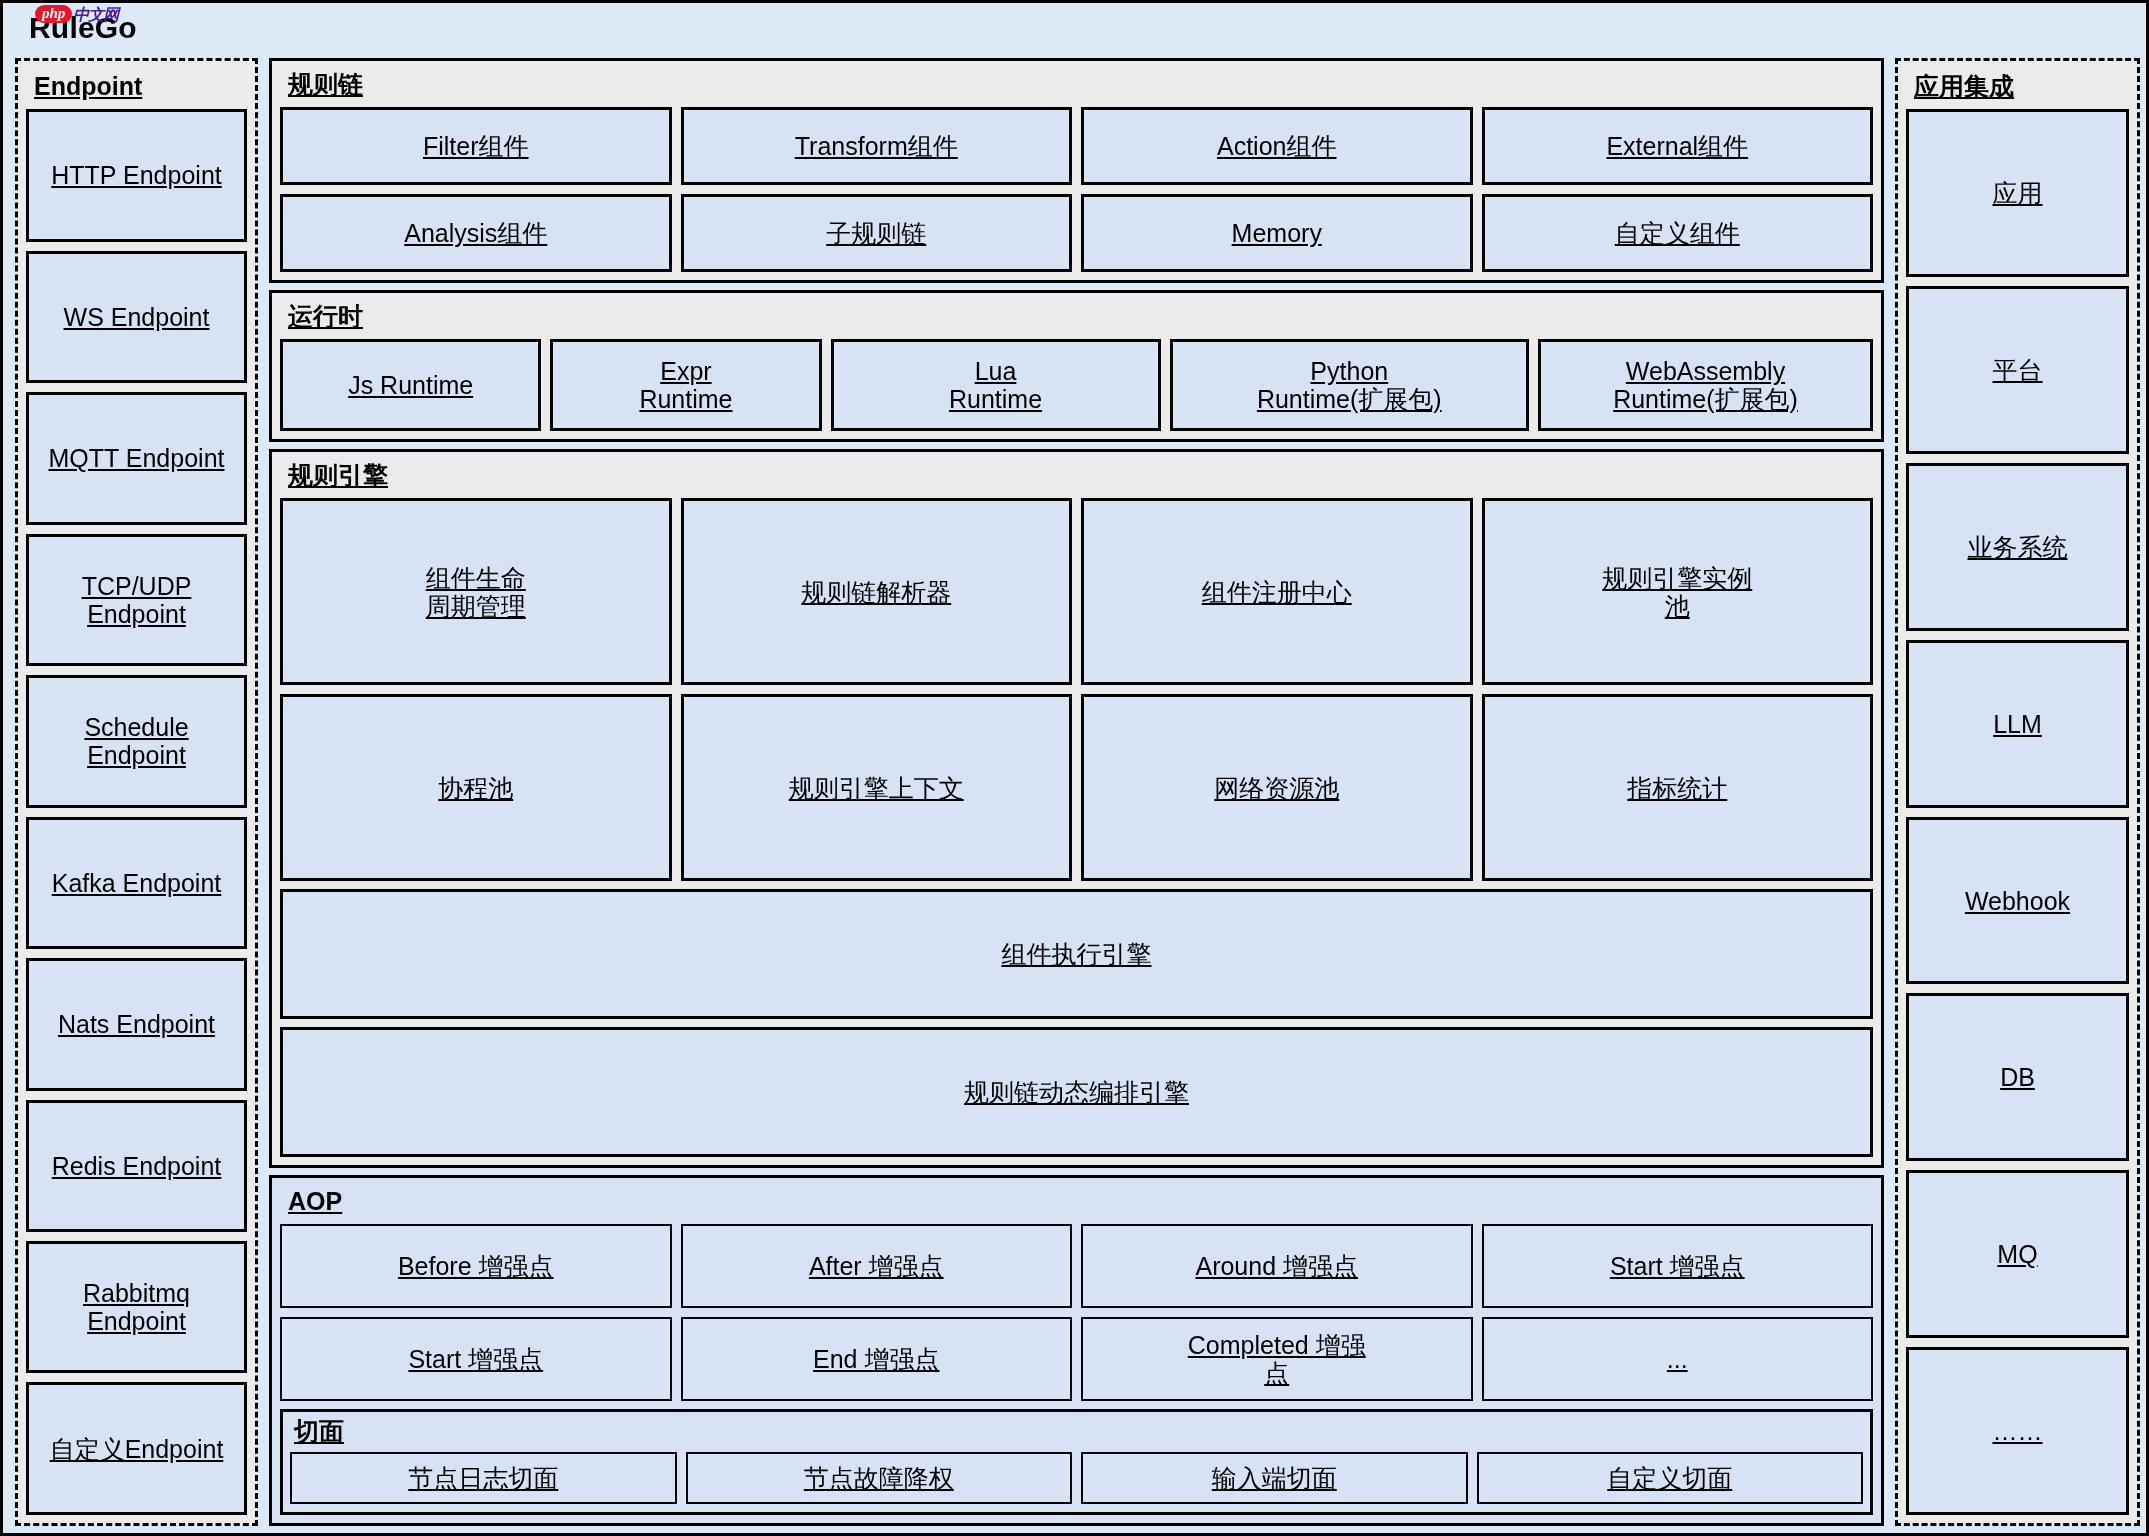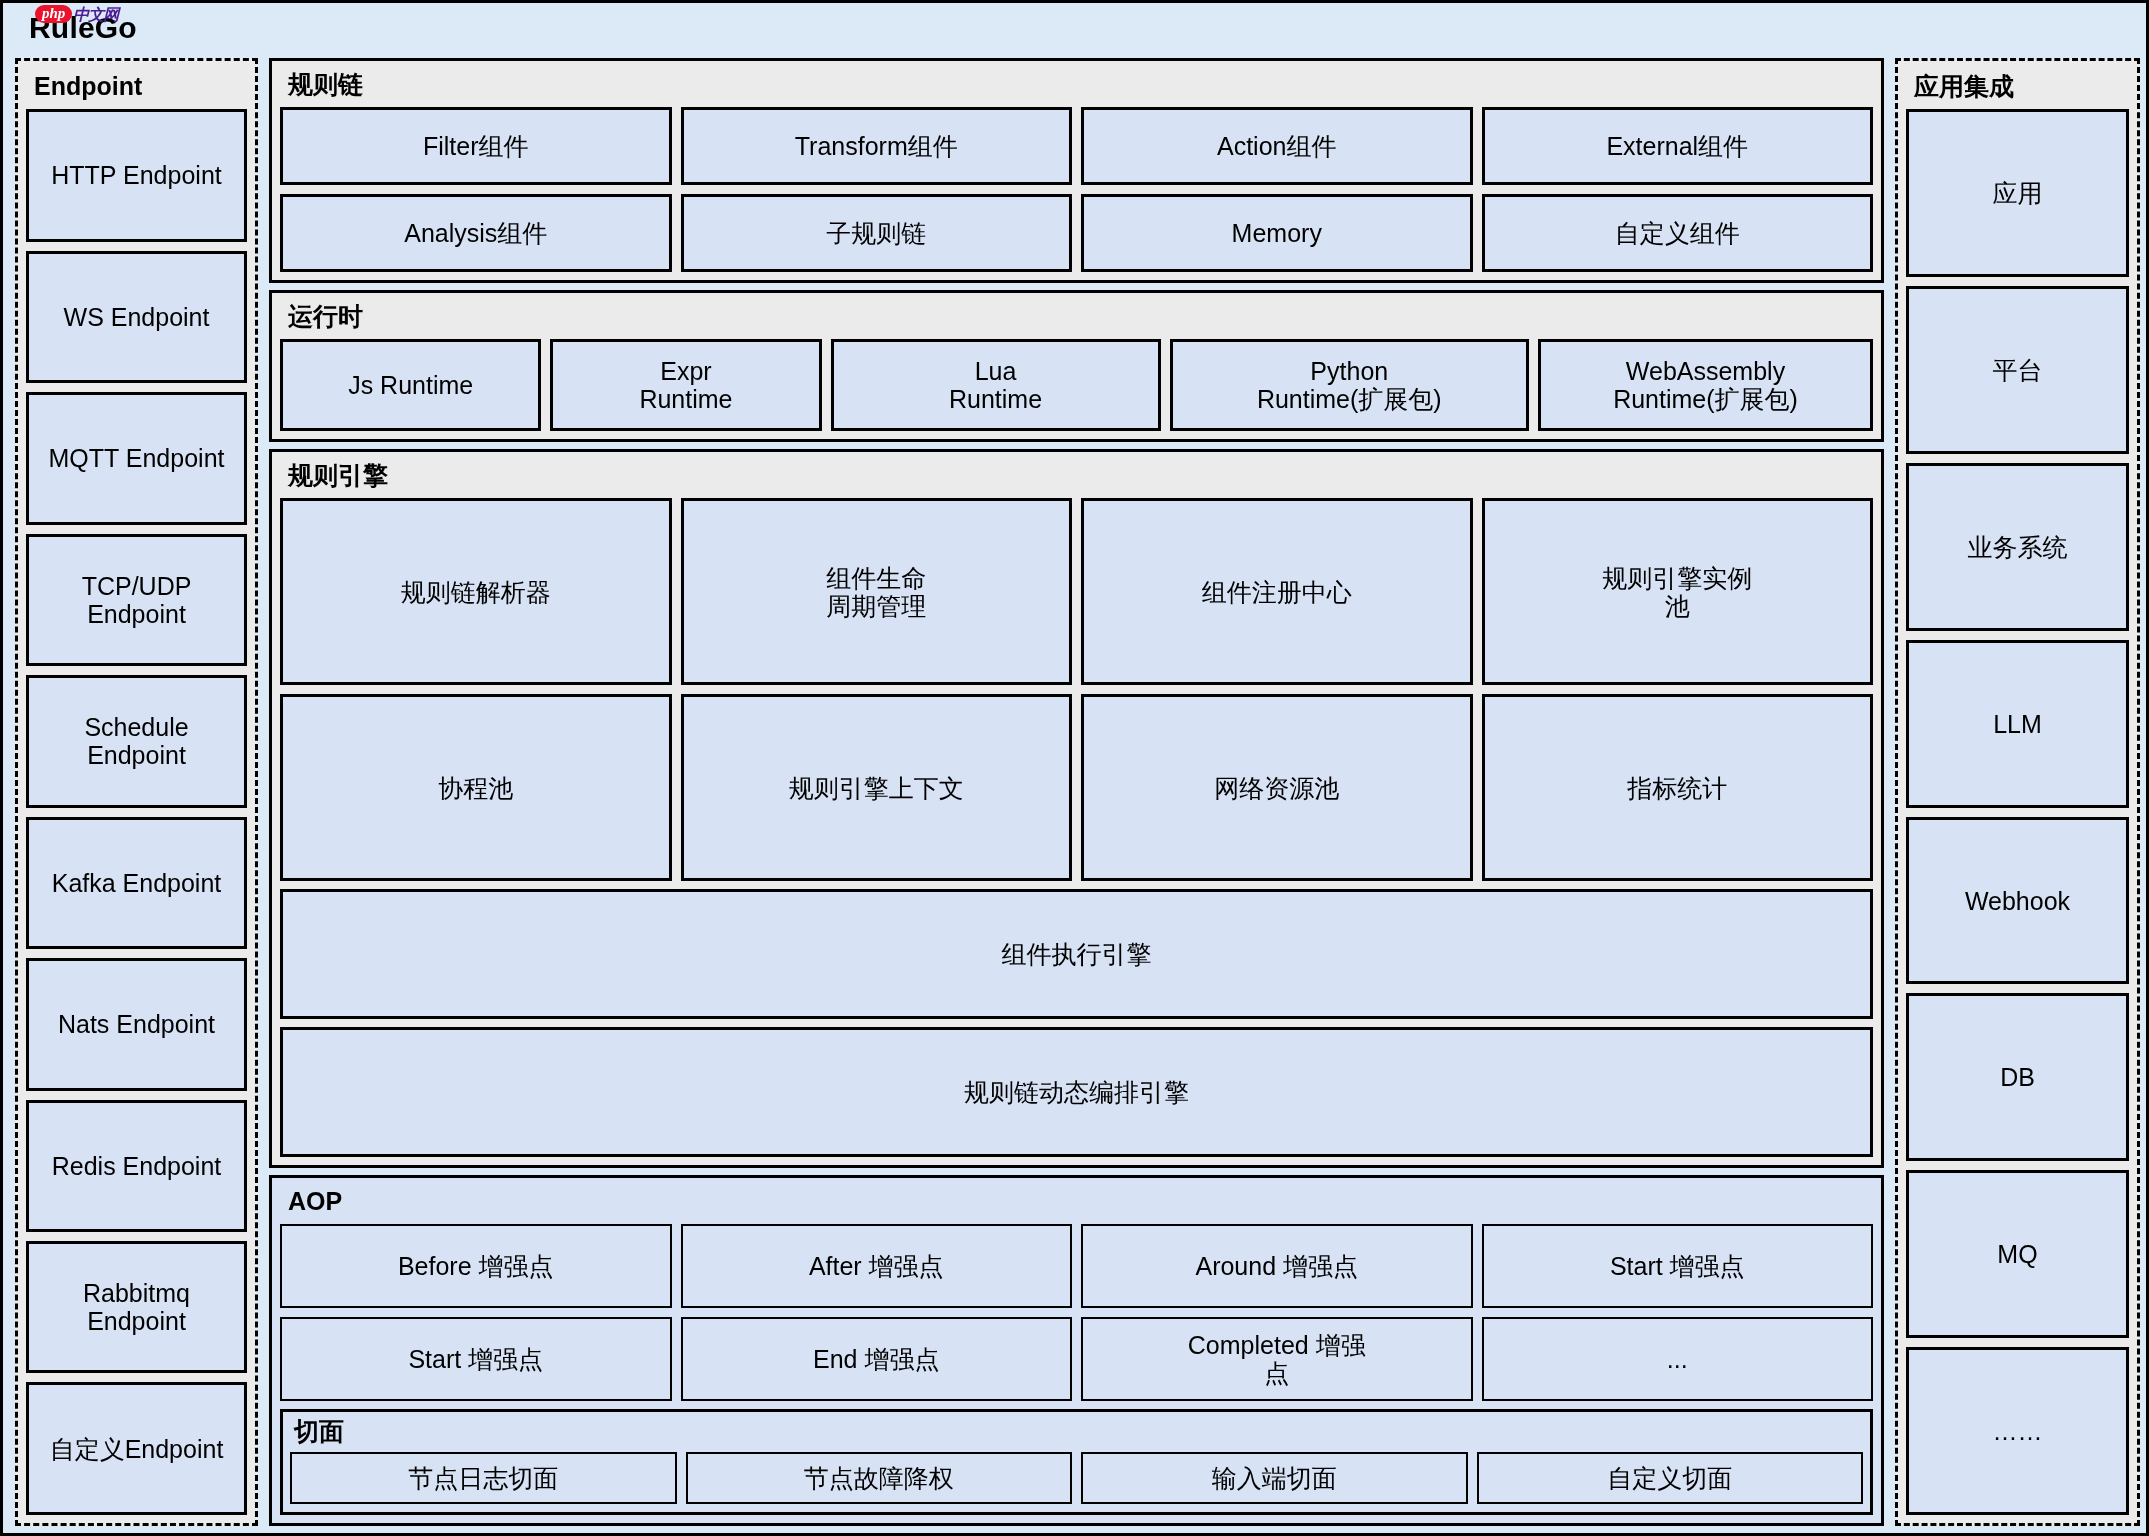--- a/index.html
+++ b/index.html
@@ -52,20 +52,21 @@
   }
 
   
   #columns {
     position: absolute;
     left: 12px; top: 55px;
     width: 2125px; height: 1468px;
     display: flex;
     align-items: stretch;
     gap: 0px;
+    text-decoration: underline;
   }
 
   .col-endpoint { width: 243px; flex: 0 0 243px; }
   .col-core     { flex: 1 1 auto; margin-left: 11px; margin-right: 11px; }
   .col-apps     { width: 245px; flex: 0 0 245px; }
 
   
   .panel-dashed {
     border: 3px dashed #000;
     background: #ebebeb;
@@ -253,23 +254,23 @@
 Runtime(扩展包)</div>
               <div class="node rt-w5">WebAssembly
 Runtime(扩展包)</div>
             </div>
           </div>
 
           <div class="section s-engine">
             <div class="panel-title">规则引擎</div>
             <div class="eng-stack">
               <div class="eng-grid">
-                <div class="node">规则链解析器</div>
                 <div class="node">组件生命
 周期管理</div>
+                <div class="node">规则链解析器</div>
                 <div class="node">组件注册中心</div>
                 <div class="node">规则引擎实例
 池</div>
                 <div class="node">协程池</div>
                 <div class="node">规则引擎上下文</div>
                 <div class="node">网络资源池</div>
                 <div class="node">指标统计</div>
               </div>
               <div class="node eng-bar">组件执行引擎</div>
               <div class="node eng-bar">规则链动态编排引擎</div>

